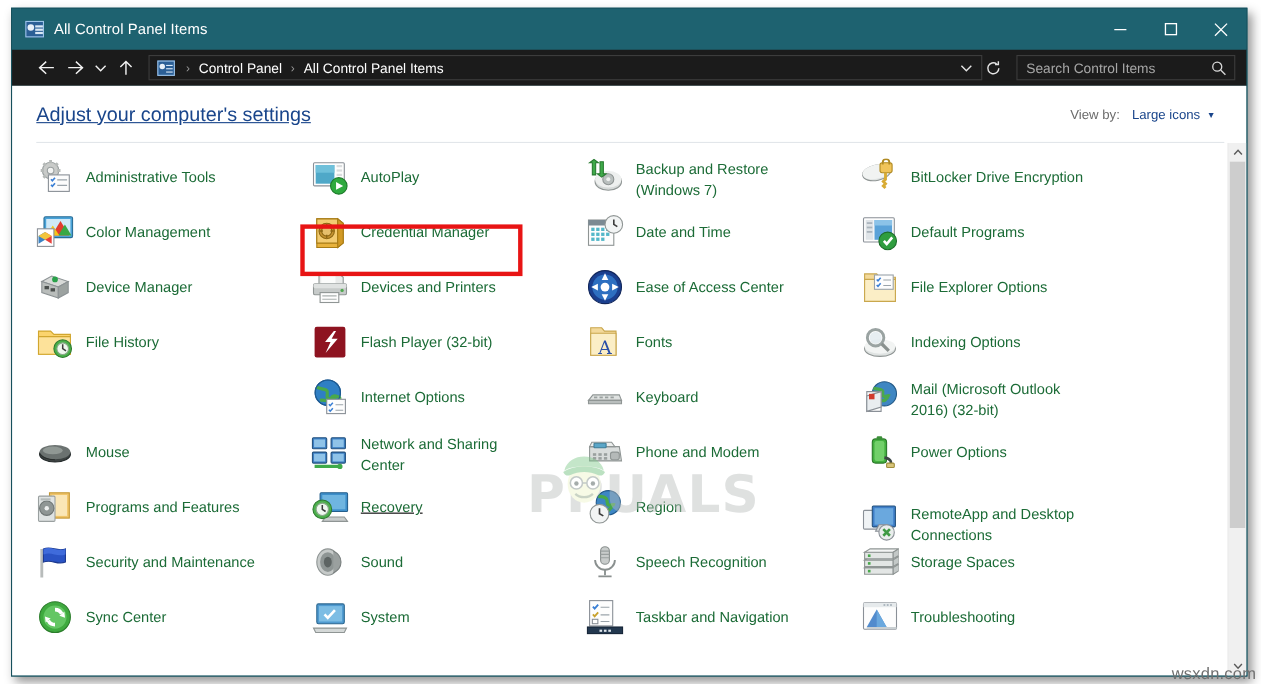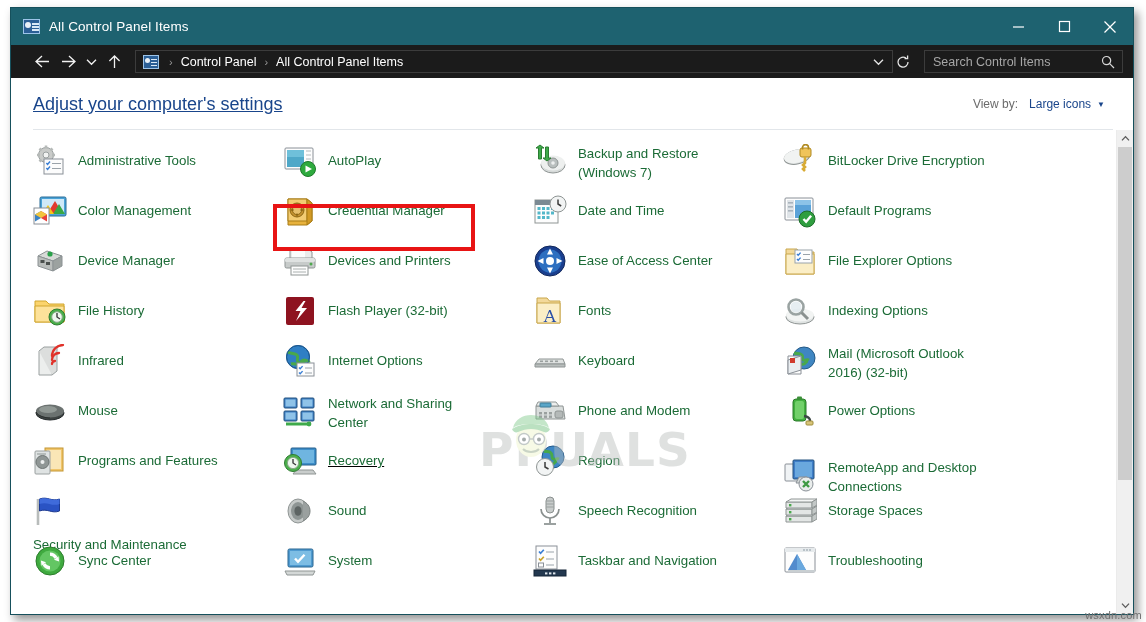--- a/index.html
+++ b/index.html
@@ -278,21 +278,21 @@
     font-family: "DejaVu Sans", sans-serif;
   }
   #appuals-mascot {
     position: absolute;
     left: 28px; top: -16px;
     width: 48px; height: 52px;
   }
   #corner-mark {
     position: absolute;
     right: 4px; bottom: 1px;
-    font-size: 11px;
+    font-size: 15px;
     color: #6f6f6f;
     z-index: 20;
     letter-spacing: 0.2px;
   }
 </style>
 </head>
 <body>
 
 <div id="window">
 
@@ -437,34 +437,20 @@
               <svg viewBox="0 0 34 34">
                 <path d="M2 7h11l3 3h15v18H2z" fill="#fbd46d" stroke="#d1a62f"></path>
                 <path d="M2 12h29v16H2z" fill="#fde29a" stroke="#d1a62f"></path>
                 <circle cx="24" cy="23" r="8" fill="#49b04a" stroke="#2f7c31"></circle>
                 <circle cx="24" cy="23" r="5.3" fill="#eef7ee" stroke="#8aa98a"></circle>
                 <path d="M24 19v4l3 2" stroke="#3c3c3c" stroke-width="1.4" fill="none"></path>
               </svg>
             </span>
             <span class="lbl">File History</span>
           </div>
-          <div class="item" style="left: 0px; top: 200px;">
-            <span class="ico">
-              <svg viewBox="0 0 34 34">
-                <path d="M6 7h13v24H6z" fill="#eceeed" stroke="#9aa0a0"></path>
-                <path d="M6 7l5-4h13v24l-5 4" fill="#dcdedd" stroke="#9aa0a0"></path>
-                <g stroke="#e0322a" fill="none" stroke-width="2.3" stroke-linecap="round">
-                  <path d="M19 16a7 7 0 0 1 7-7"></path>
-                  <path d="M19 12a11 11 0 0 1 11-11"></path>
-                  <path d="M19 20a3 3 0 0 1 3-3"></path>
-                </g>
-              </svg>
-            </span>
-            <span class="lbl">Infrared</span>
-          </div>
           <div class="item" style="left: 0px; top: 250px;">
             <span class="ico">
               <svg viewBox="0 0 34 34">
                 <ellipse cx="17" cy="19" rx="14" ry="7" fill="#3e4443" stroke="#23292a"></ellipse>
                 <ellipse cx="17" cy="17" rx="14" ry="6.5" fill="#6b7270"></ellipse>
                 <ellipse cx="15" cy="15.5" rx="9" ry="3.5" fill="#9aa19e" opacity="0.8"></ellipse>
                 <path d="M3 18c2 4 9 6 14 6" stroke="#2a2f2e" fill="none"></path>
               </svg>
             </span>
             <span class="lbl">Mouse</span>
@@ -475,21 +461,21 @@
                 <rect x="12" y="4" width="18" height="23" fill="#f0c56a" stroke="#c49632"></rect>
                 <rect x="14" y="6" width="14" height="19" fill="#fae6b6"></rect>
                 <rect x="2" y="7" width="15" height="23" rx="1" fill="#dfe3e3" stroke="#9aa0a0"></rect>
                 <circle cx="9.5" cy="18" r="6.5" fill="#8f9695" stroke="#6e7574"></circle>
                 <circle cx="9.5" cy="18" r="2" fill="#eceeee"></circle>
                 <rect x="4" y="9" width="9" height="2" fill="#b6bcbb"></rect>
               </svg>
             </span>
             <span class="lbl">Programs and Features</span>
           </div>
-          <div class="item" style="left: 0px; top: 350px; flex-direction: column;">
+          <div class="item" style="left: 0px; top: 350px;">
             <span class="ico">
               <svg viewBox="0 0 34 34">
                 <path d="M5 5v26" stroke="#b8bcbb" stroke-width="2.6"></path>
                 <path d="M6.5 5c8-3 12 3 20 0v12c-8 3-12-3-20 0z" fill="#2a53c4" stroke="#1d3a8f"></path>
                 <path d="M6.5 5c8-3 12 3 20 0v5c-8 3-12-3-20 0z" fill="#3f6bdb"></path>
               </svg>
             </span>
             <span class="lbl">Security and Maintenance</span>
           </div>
           <div class="item" style="left: 0px; top: 400px;">

